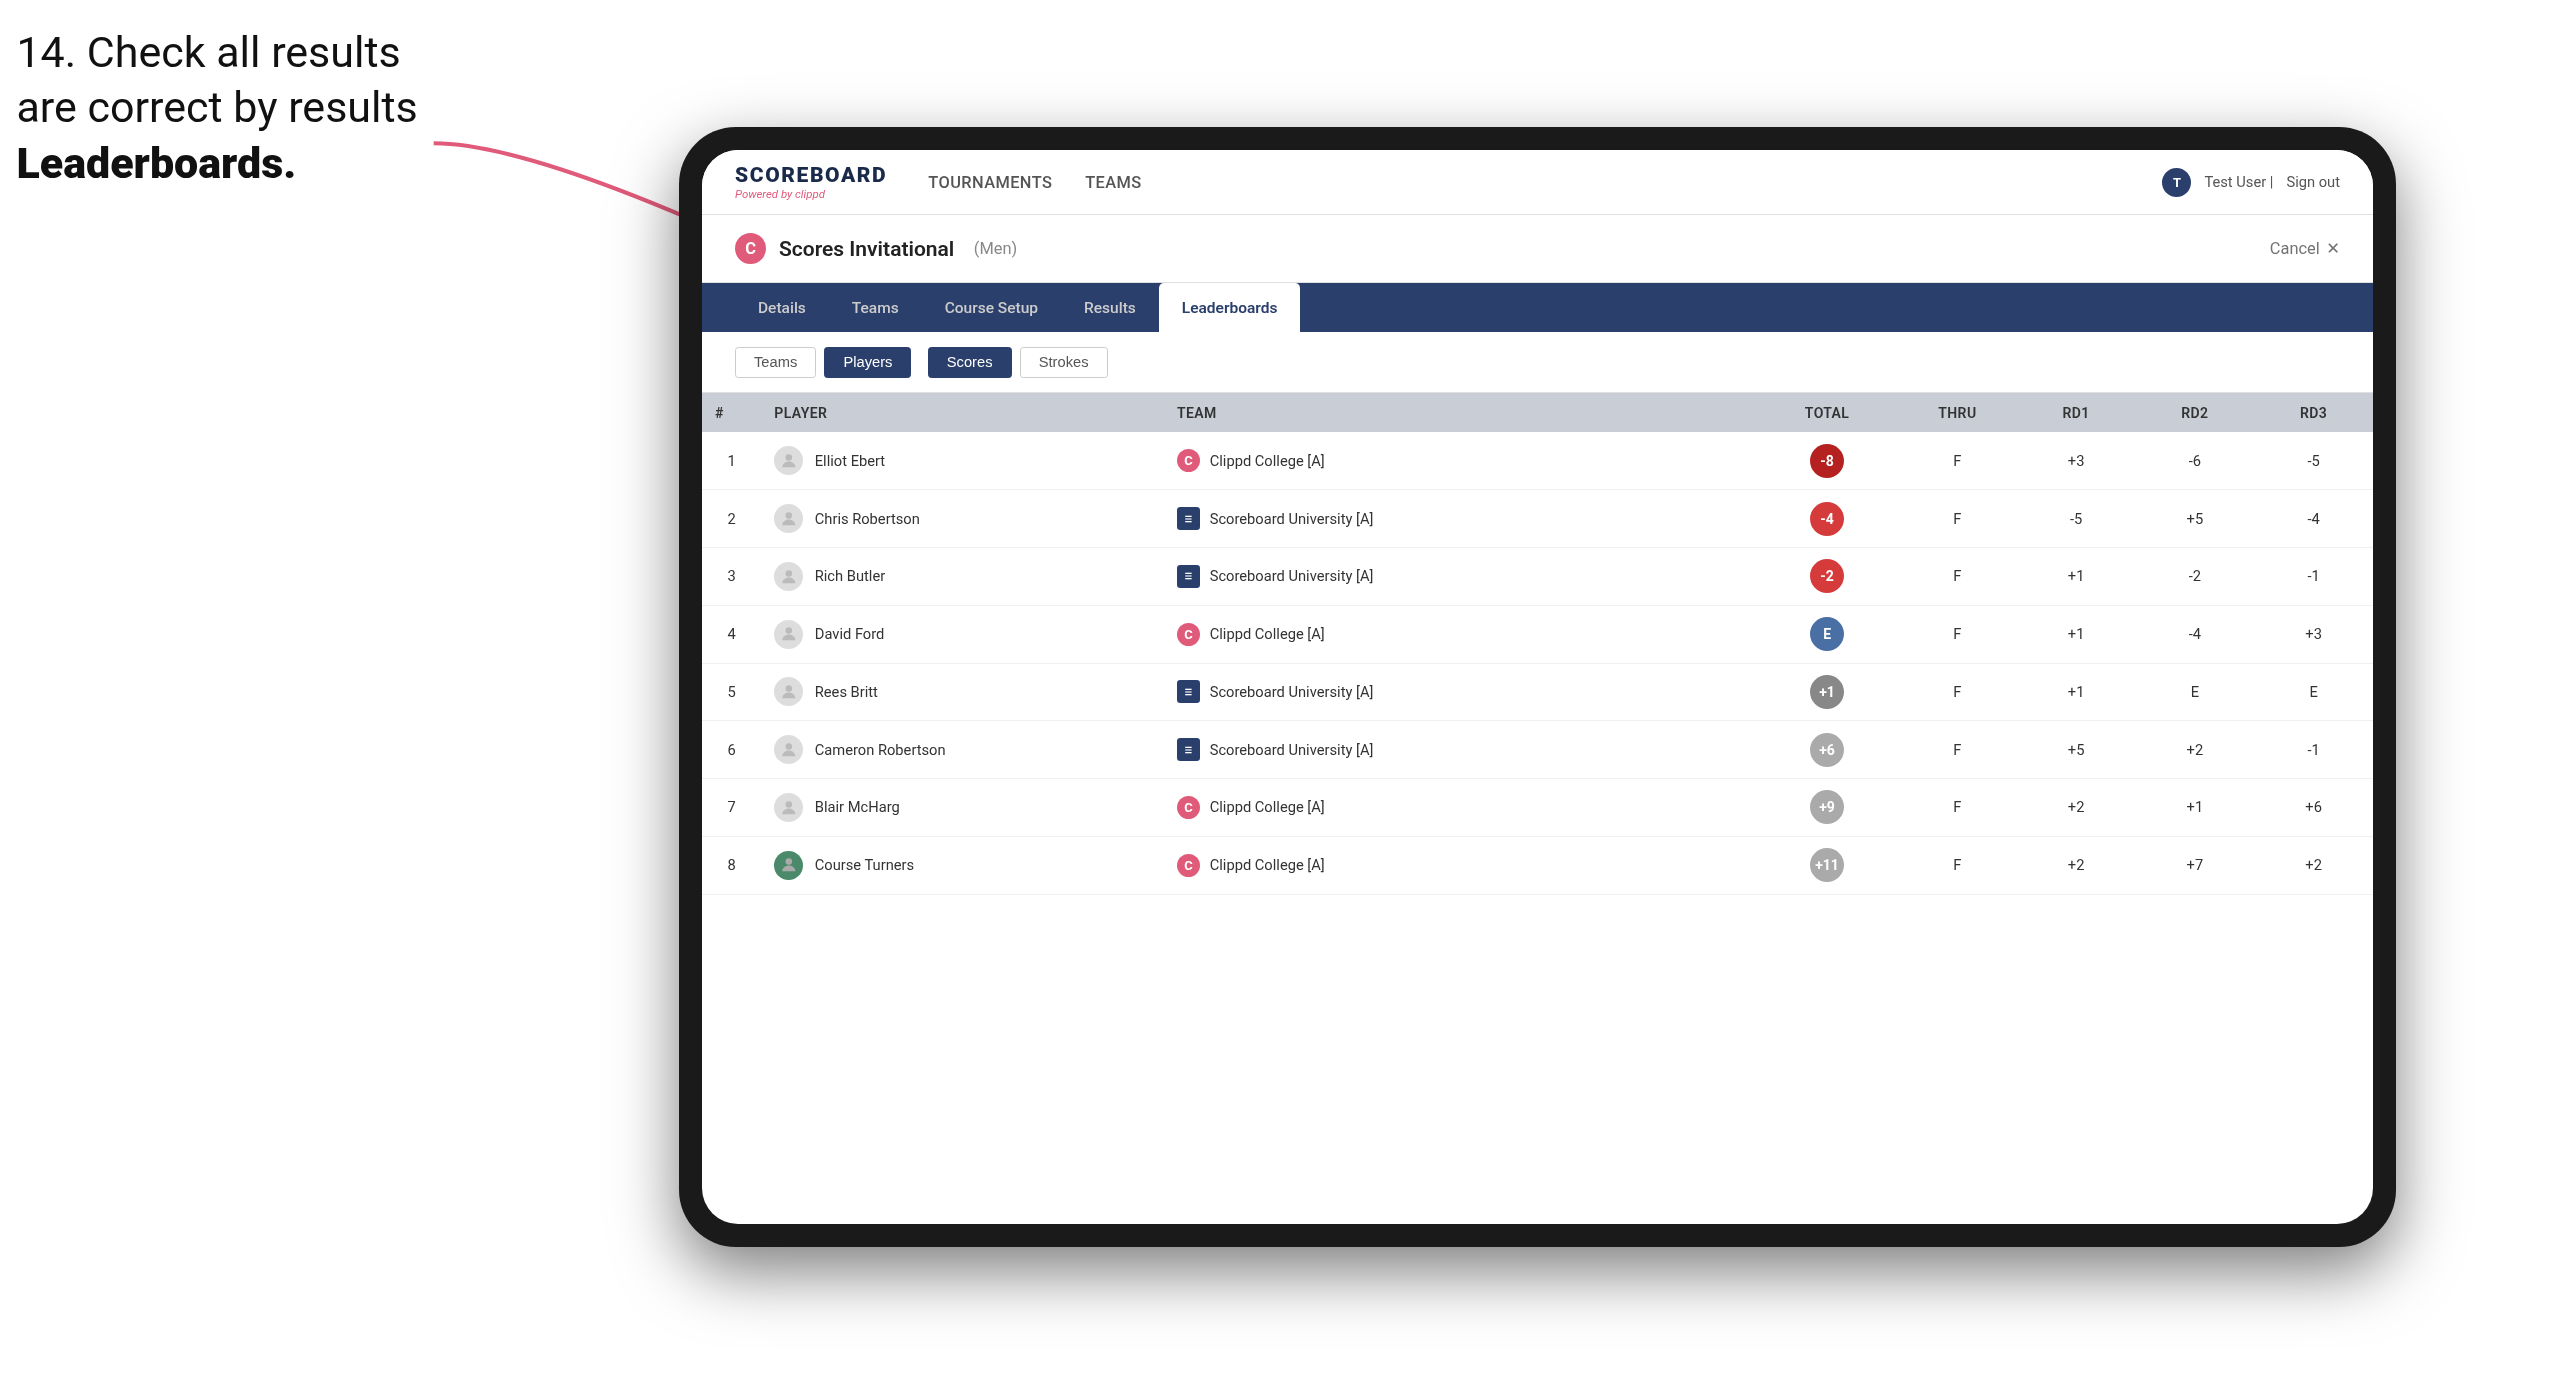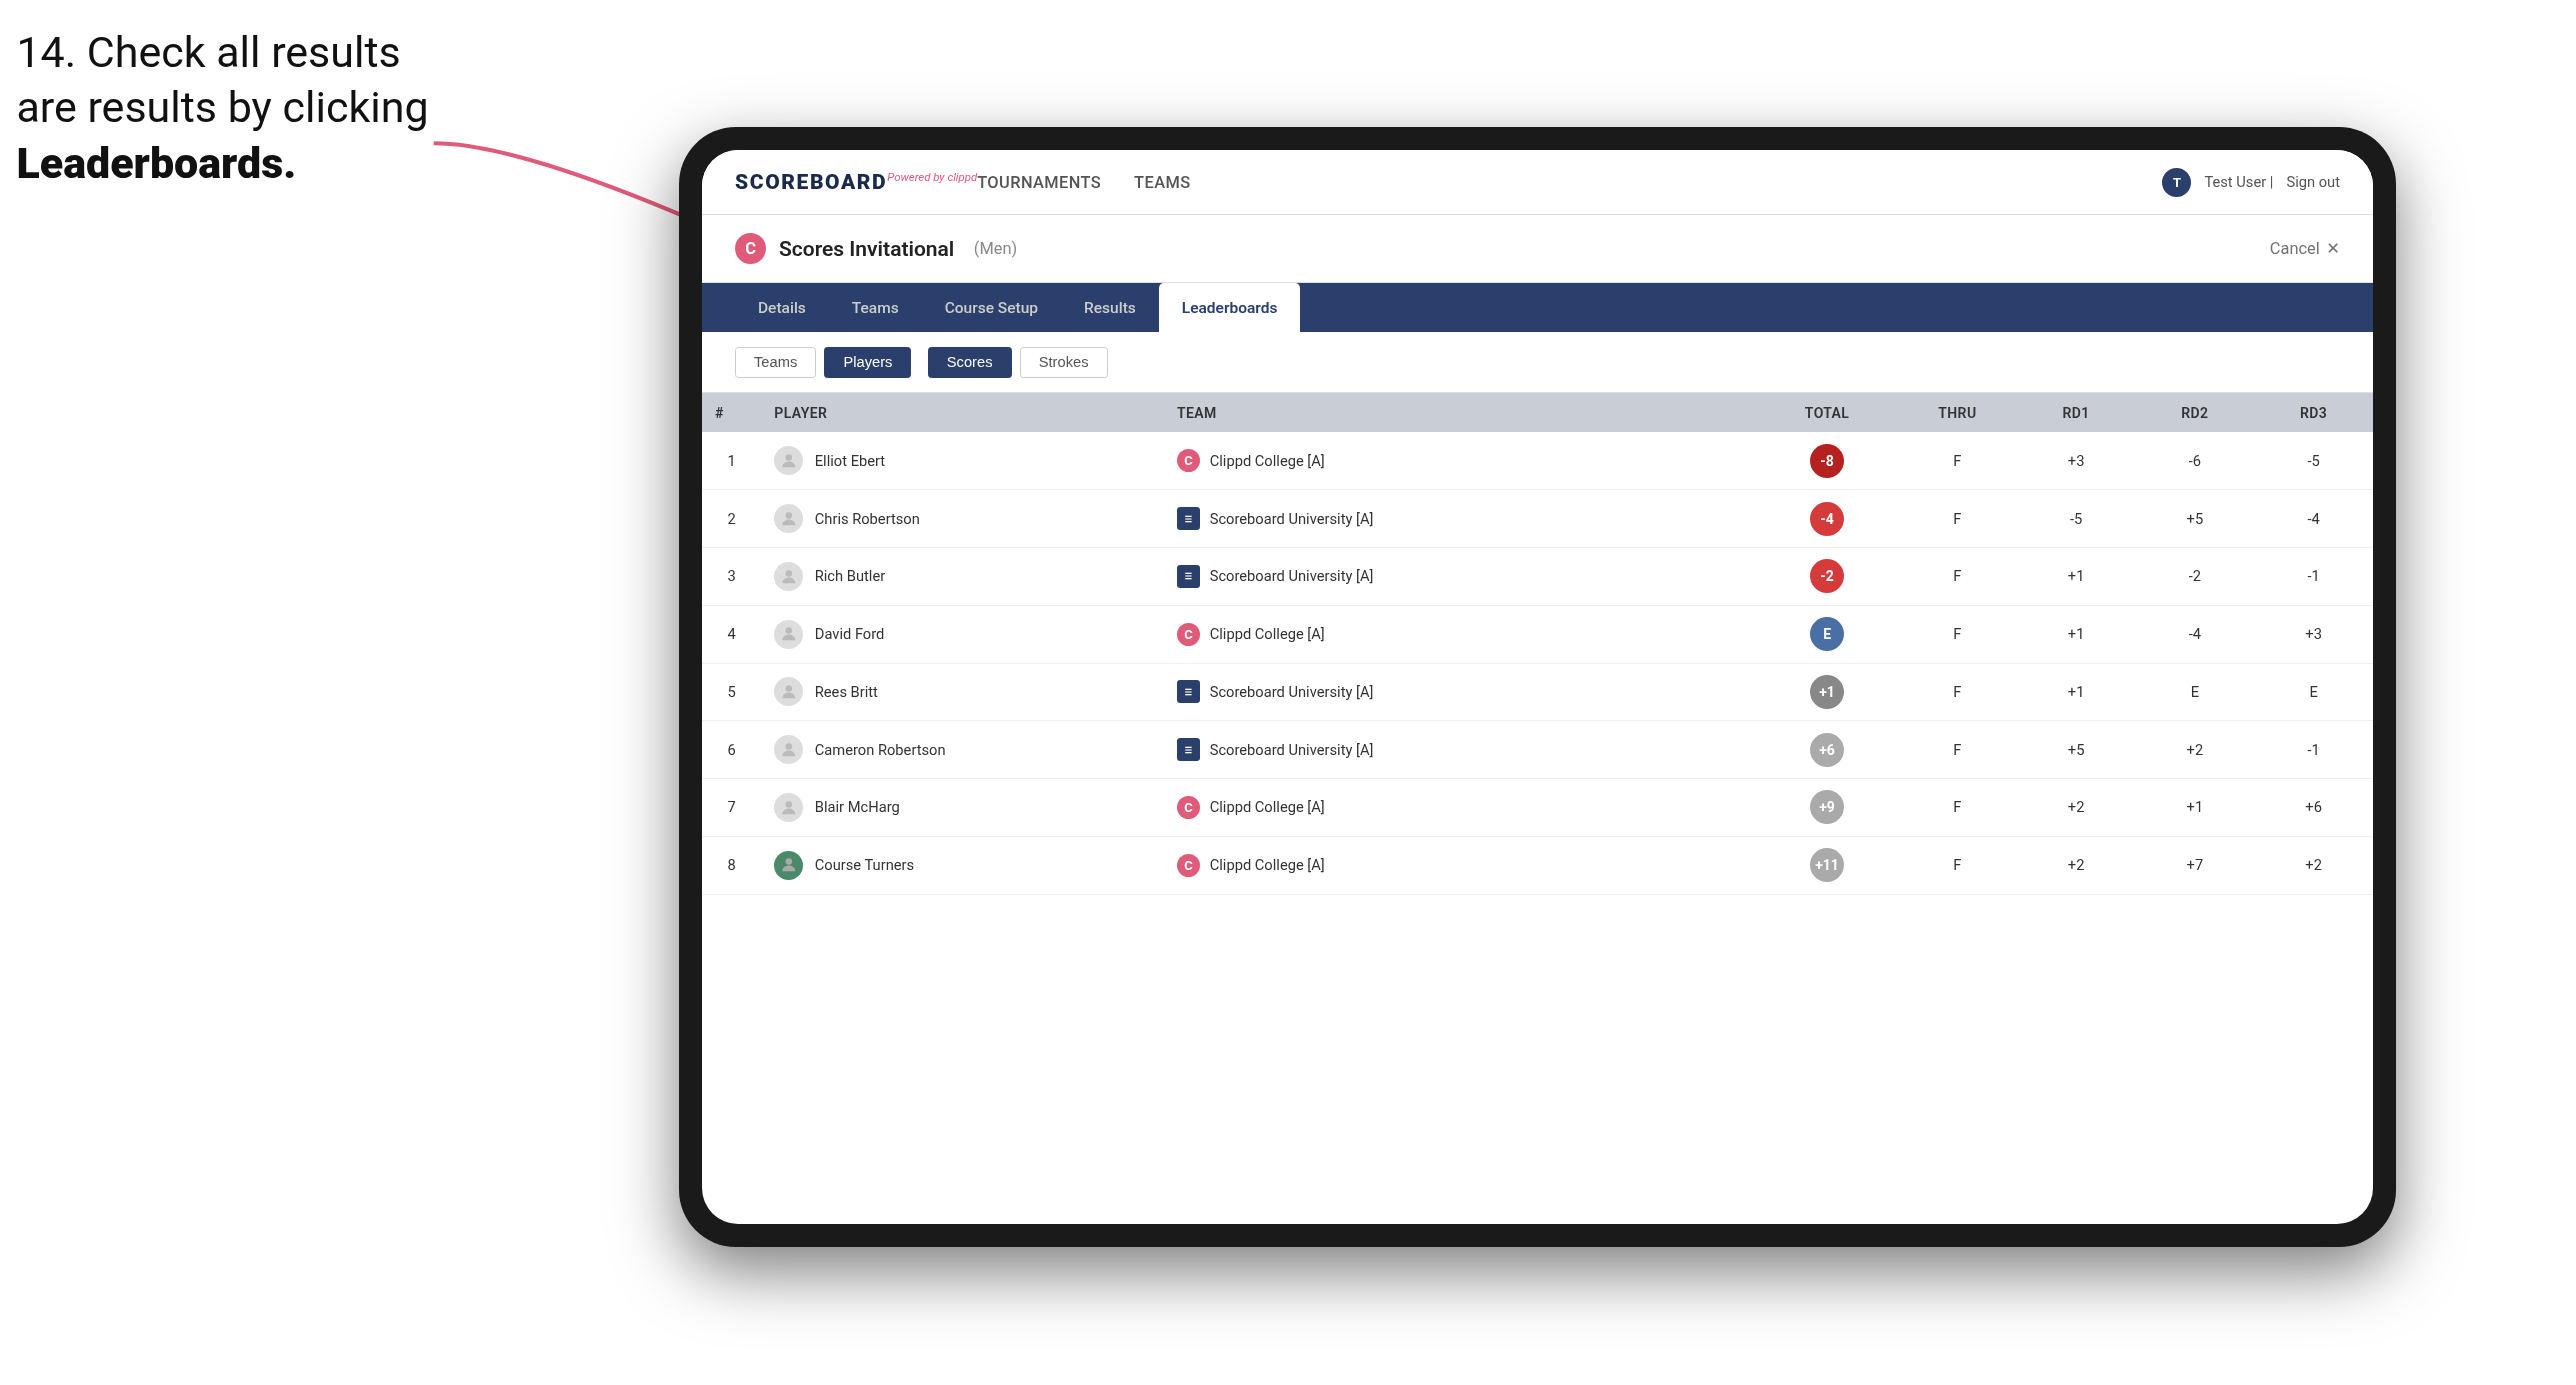--- a/index.html
+++ b/index.html
@@ -54,21 +54,22 @@
       background: #ffffff;
       display: flex;
       align-items: center;
       padding: 0 33px;
       height: 65px;
       border-bottom: 0.8px solid #e0e0e0;
     }
 
     .logo-area {
       display: flex;
-      flex-direction: row;
+      flex-direction: column;
+      margin-right: 41px;
     }
 
     .logo-text {
       font-size: 21px;
       font-weight: 900;
       letter-spacing: 1.6px;
       color: #1a2a4a;
       text-transform: uppercase;
     }
 
@@ -349,21 +350,21 @@
       width: 572px;
       height: 204px;
       pointer-events: none;
     }
   </style>
 </head>
 <body>
 
 <div class="instruction">
   <span>14. Check all results</span><br>
-  <span>are results by clicking</span><br>
+  <span>are correct by results</span><br>
   <strong>Leaderboards.</strong>
 </div>
 
 <svg class="arrow-svg" viewBox="0 0 700 250">
   <defs>
     <marker id="arrowhead" markerWidth="10" markerHeight="7" refX="10" refY="3.5" orient="auto">
       <polygon points="0 0, 10 3.5, 0 7" fill="#e05a7a"></polygon>
     </marker>
   </defs>
   <path d="M 80 20 Q 200 20 500 160" stroke="#e05a7a" stroke-width="5" fill="none" marker-end="url(#arrowhead)"></path>

